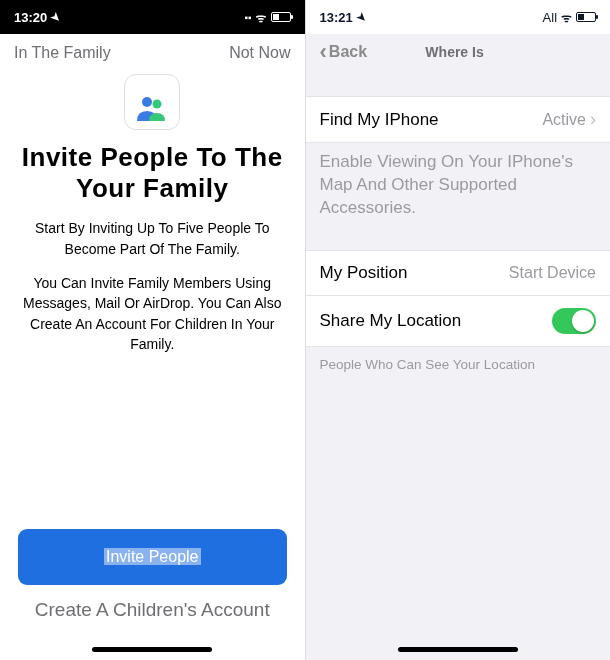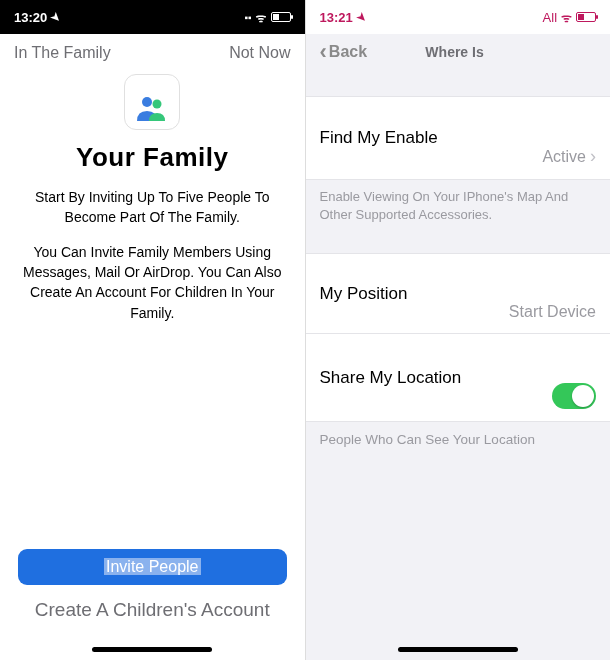--- a/index.html
+++ b/index.html
@@ -3,55 +3,55 @@
   <meta charset="utf-8">
   <style>
     * { margin: 0; padding: 0; box-sizing: border-box; font-family: -apple-system, 'Helvetica Neue', Arial, sans-serif; }
     body { width: 610px; height: 660px; display: flex; background: #fff; }
     .phone { flex: 1; position: relative; display: flex; flex-direction: column; }
     .phone-left { border-right: 1px solid #ddd; }
 
     
     .status-bar { height: 34px; display: flex; align-items: center; padding: 12px 14px; font-size: 13px; font-weight: 600; }
     .status-black { background: #000; color: #fff; }
-    .status-light { background: #fff; color: #be185d; }
+    .status-light { background: #fff; color: #0f172a; }
     .status-time { display: flex; align-items: center; gap: 4px; }
     .status-indicators { margin-left: auto; display: flex; align-items: center; gap: 4px; }
     .loc-arrow { display:inline-block; transform: rotate(45deg); font-size: 11px; }
     .signal { font-size: 10px; }
     .wifi { font-size: 12px; }
     .battery { display:inline-block; width:20px; height:10px; border:1px solid currentColor; border-radius:2px; position:relative; }
     .battery::after { content:""; position:absolute; right:-3px; top:2px; width:2px; height:4px; background:currentColor; border-radius:1px; }
     .battery .fill { position:absolute; left:1px; top:1px; bottom:1px; width:35%; background:currentColor; }
 
     
     .left-top-row { padding: 10px 14px 6px 14px; display:flex; justify-content:space-between; font-size:16px; color:#6e6e73; }
     .invite-icon-wrap { display:flex; justify-content:center; margin-top:6px; margin-bottom:4px; }
     .invite-icon { width:56px; height:56px; border:1px solid #e0e0e0; border-radius:12px; display:flex; align-items:flex-end; justify-content:center; padding-bottom:8px; }
     .people-svg { width:34px; height:26px; }
     .left-title { font-size:26px; font-weight:700; color:#000; text-align:center; letter-spacing:.5px; padding:8px 10px 0 10px; line-height:1.2; }
     .left-body { font-size:14px; color:#000000; text-align:center; padding:14px 16px 0 16px; line-height:1.45; }
     .left-buttons { margin-top:auto; padding:0 18px 12px 18px; }
-    .btn-primary { width:100%; height:36px; background:#1f6fe0; color:#fff; border:none; border-radius:9px; font-size:16px; font-weight:500; cursor:pointer; }
+    .btn-primary { width:100%; height:56px; background:#1f6fe0; color:#fff; border:none; border-radius:9px; font-size:16px; font-weight:500; cursor:pointer; }
     .btn-primary span { background:#8ab2ee; padding:0 2px; }
     .btn-secondary { width:100%; background:none; border:none; color:#6e6e73; font-size:19px; padding:14px 0 8px 0; cursor:pointer; }
     .home-bar { height:5px; width:120px; background:#000; border-radius:3px; margin:6px auto 8px auto; }
 
     
     .right-nav { height:36px; display:flex; align-items:center; padding:0 14px; color:#8a8a8a; font-size:16px; font-weight:600; }
     .right-nav .back { display:flex; align-items:center; gap:2px; cursor:pointer; }
     .right-nav .chev { font-size:22px; line-height:0; }
     .right-nav .center { flex:1; text-align:center; font-size:14px; color:#6e6e73; font-weight:600; }
     .spacer { height:26px; background:#f2f2f6; }
 
     .row { background:#fff; padding:12px 14px; display:flex; align-items:center; font-size:17px; color:#000; border-top:1px solid #e4e4e8; border-bottom:1px solid #e4e4e8; }
     .row + .row { border-top:none; }
-    .row .value { margin-left:auto; color:#9a9aa0; font-size:16px; display:flex; align-items:center; gap:4px;margin-top:37px; }
+    .row .value { margin-left:auto; color:#9a9aa0; font-size:16px; display:flex; align-items:center; gap:4px; }
     .row .chev2 { color:#c0c0c6; font-size:18px; }
-    .footer { padding:8px 14px 10px 14px; font-size:13px; color:#9a9aa0; line-height:1.35; background:#f2f2f6; }
+    .footer { padding:8px 14px 10px 14px; font-size:17px; color:#9a9aa0; line-height:1.35; background:#f2f2f6; }
     .section-gap { height:20px; background:#f2f2f6; }
     .phone-right { background:#f2f2f6; }
     .toggle { width:44px; height:26px; border-radius:13px; position:relative; cursor:pointer; }
     .toggle.on { background:#34c759; }
     .toggle .knob { width:22px; height:22px; background:#fff; border-radius:50%; position:absolute; top:2px; right:2px; box-shadow:0 1px 2px rgba(0,0,0,.25); }
     .people-header { padding:10px 2px 2px 14px; font-size:13.5px; color:#9a9aa0; background:#f2f2f6; }
     .people-sub { padding:0 14px 10px 14px; font-size:10.5px; color:#9a9aa0; background:#f2f2f6; }
   </style>
 </head>
 <body>
@@ -81,20 +81,21 @@
       <svg class="people-svg" viewBox="0 0 34 26">
         <circle cx="12" cy="7" r="5" fill="#3a7de0"></circle>
         <path d="M2 26 Q2 16 12 16 Q22 16 22 26 Z" fill="#3a7de0"></path>
         <circle cx="22" cy="9" r="4.5" fill="#35c77a"></circle>
         <path d="M14 26 Q14 18 22 18 Q30 18 30 26 Z" fill="#35c77a"></path>
       </svg>
     </div>
   </div>
 
   <div class="left-title">
+    <div>Invite People To The</div>
     <div>Your Family</div>
   </div>
 
   <div class="left-body">Start By Inviting Up To Five People To Become Part Of The Family.</div>
   <div class="left-body">You Can Invite Family Members Using Messages, Mail Or AirDrop. You Can Also Create An Account For Children In Your Family.</div>
 
   <div class="left-buttons">
     <button class="btn-primary">
       <span>Invite People</span>
     </button>
@@ -123,21 +124,21 @@
       <span class="chev">‹</span>
       <span>Back</span>
     </div>
     <div class="center">Where Is</div>
     <div style="width:54px;"></div>
   </div>
 
   <div class="spacer"></div>
 
   <div class="row">
-    <span>Find My Enable</span>
+    <span>Find My IPhone</span>
     <span class="value">
       <span>Active</span>
       <span class="chev2">›</span>
     </span>
   </div>
   <div class="footer">Enable Viewing On Your IPhone's Map And Other Supported Accessories.</div>
 
   <div class="section-gap"></div>
 
   <div class="row">

